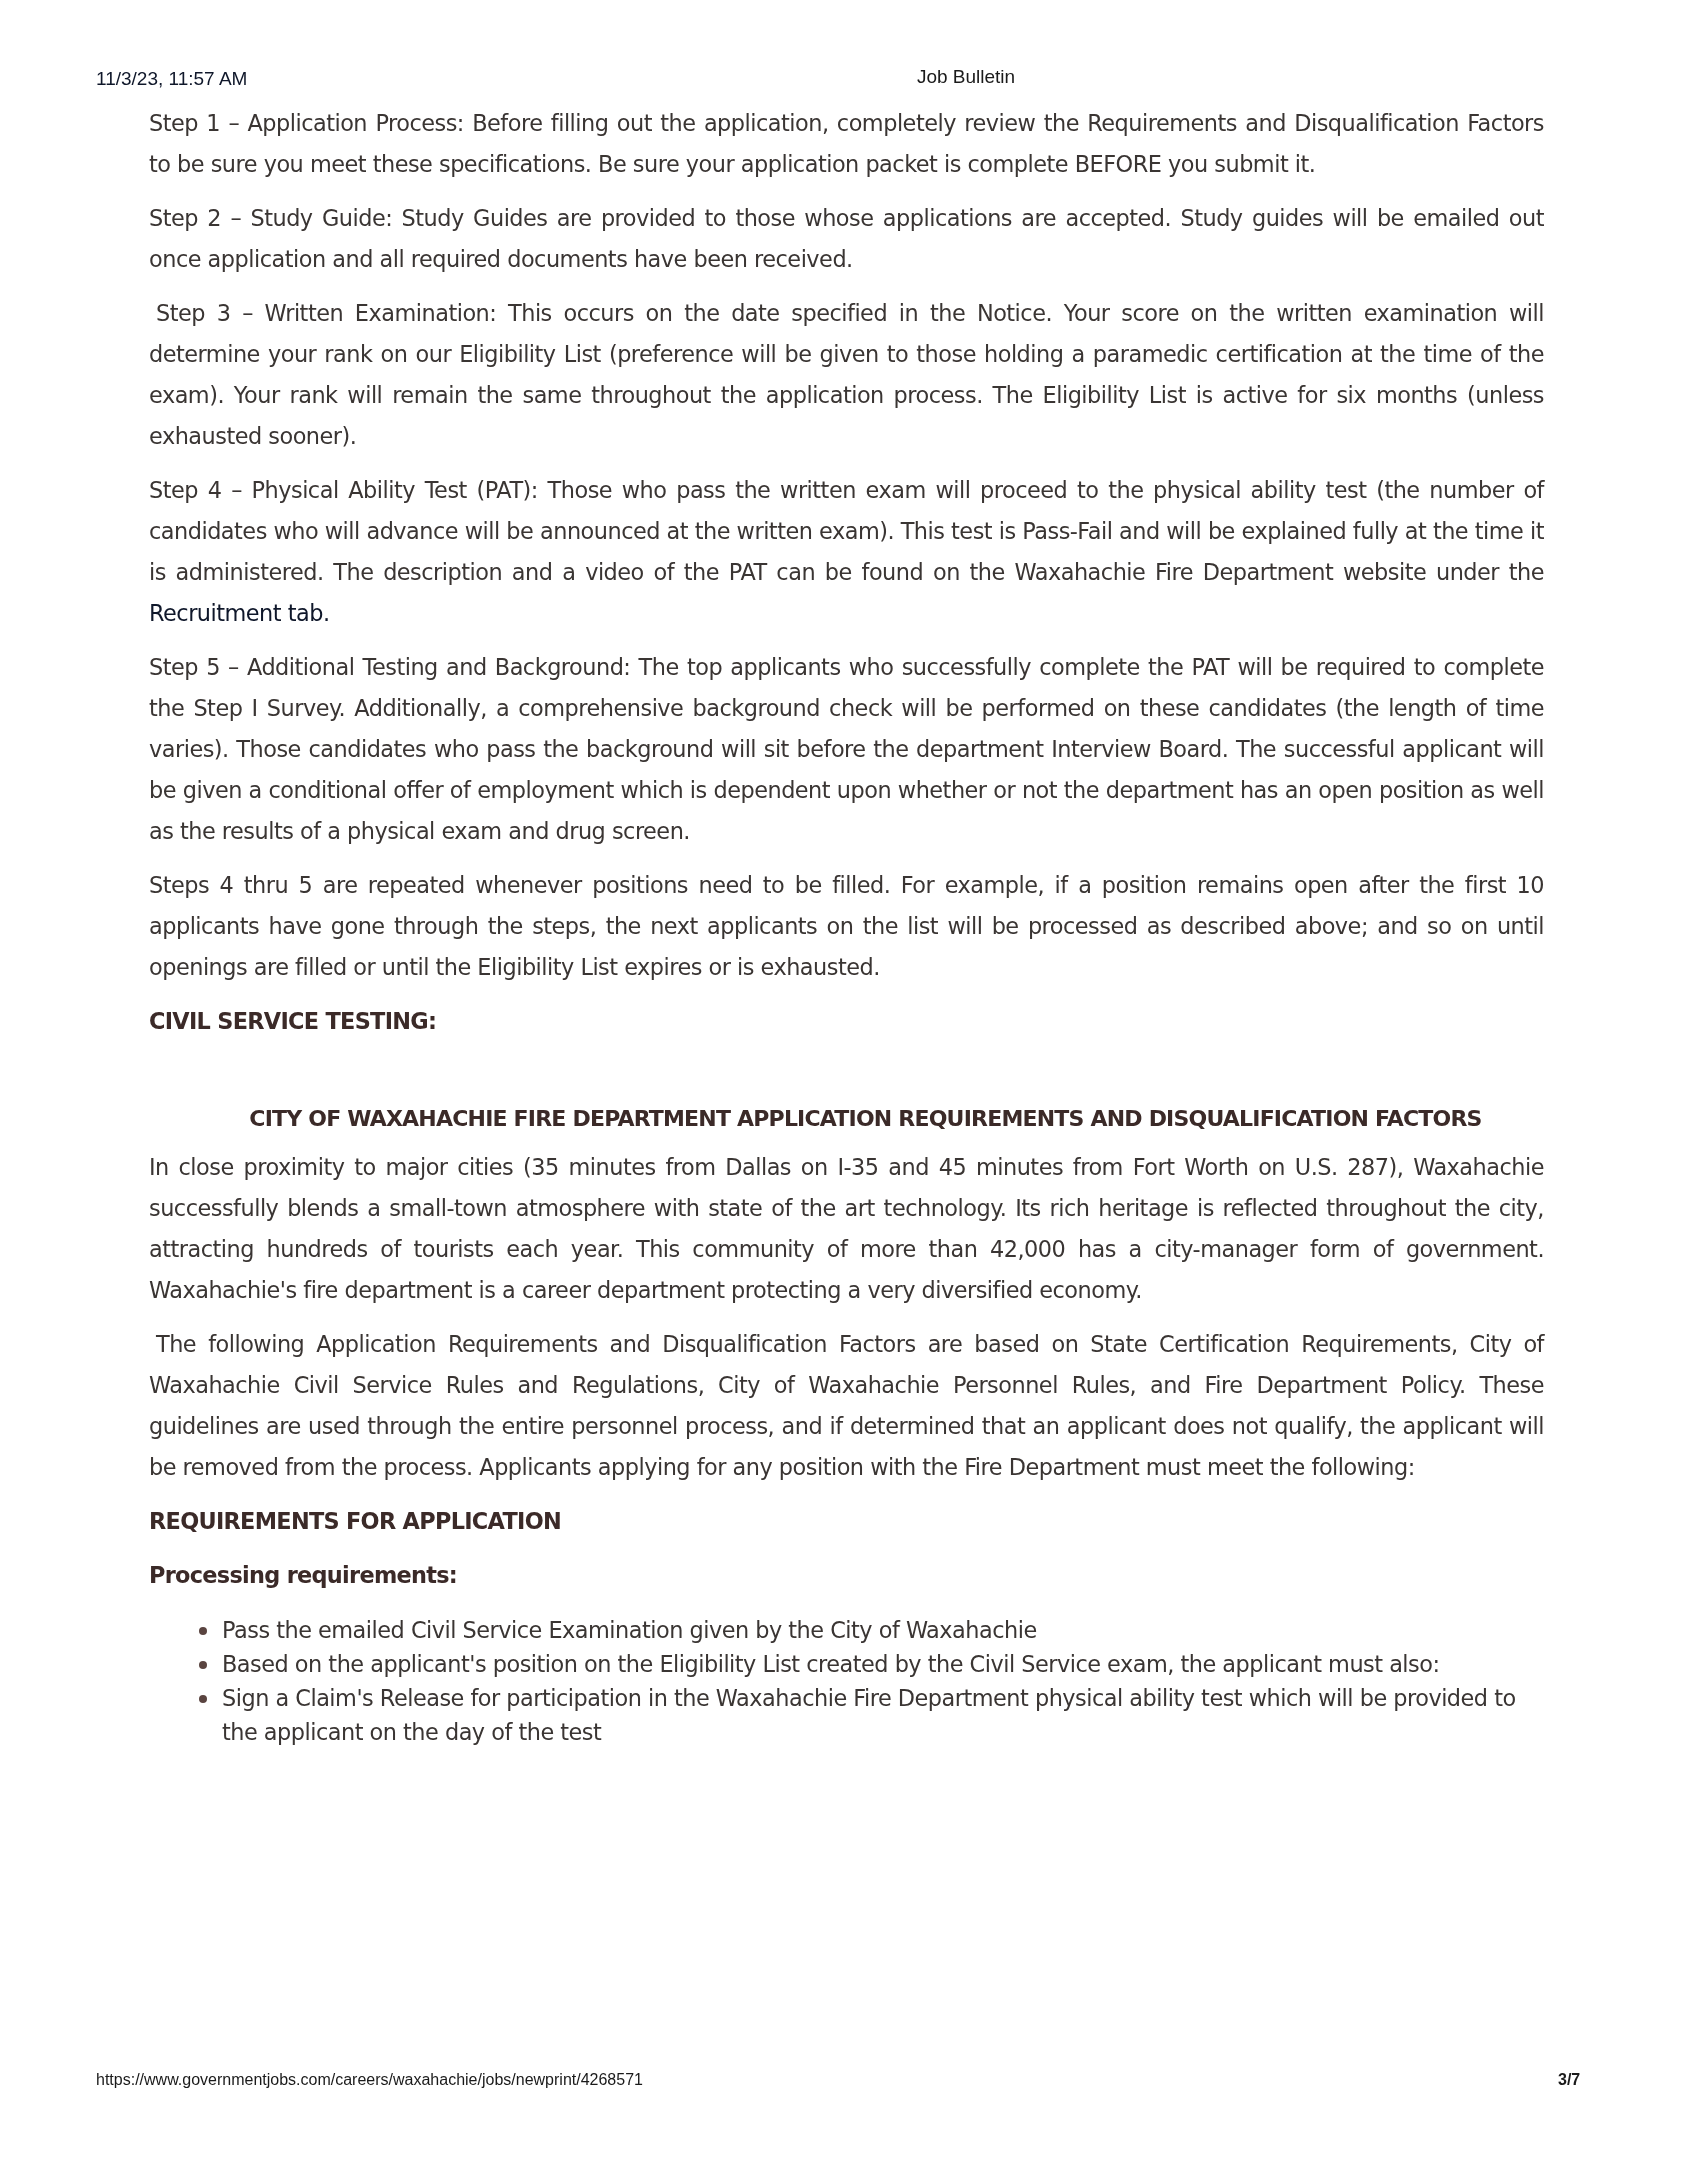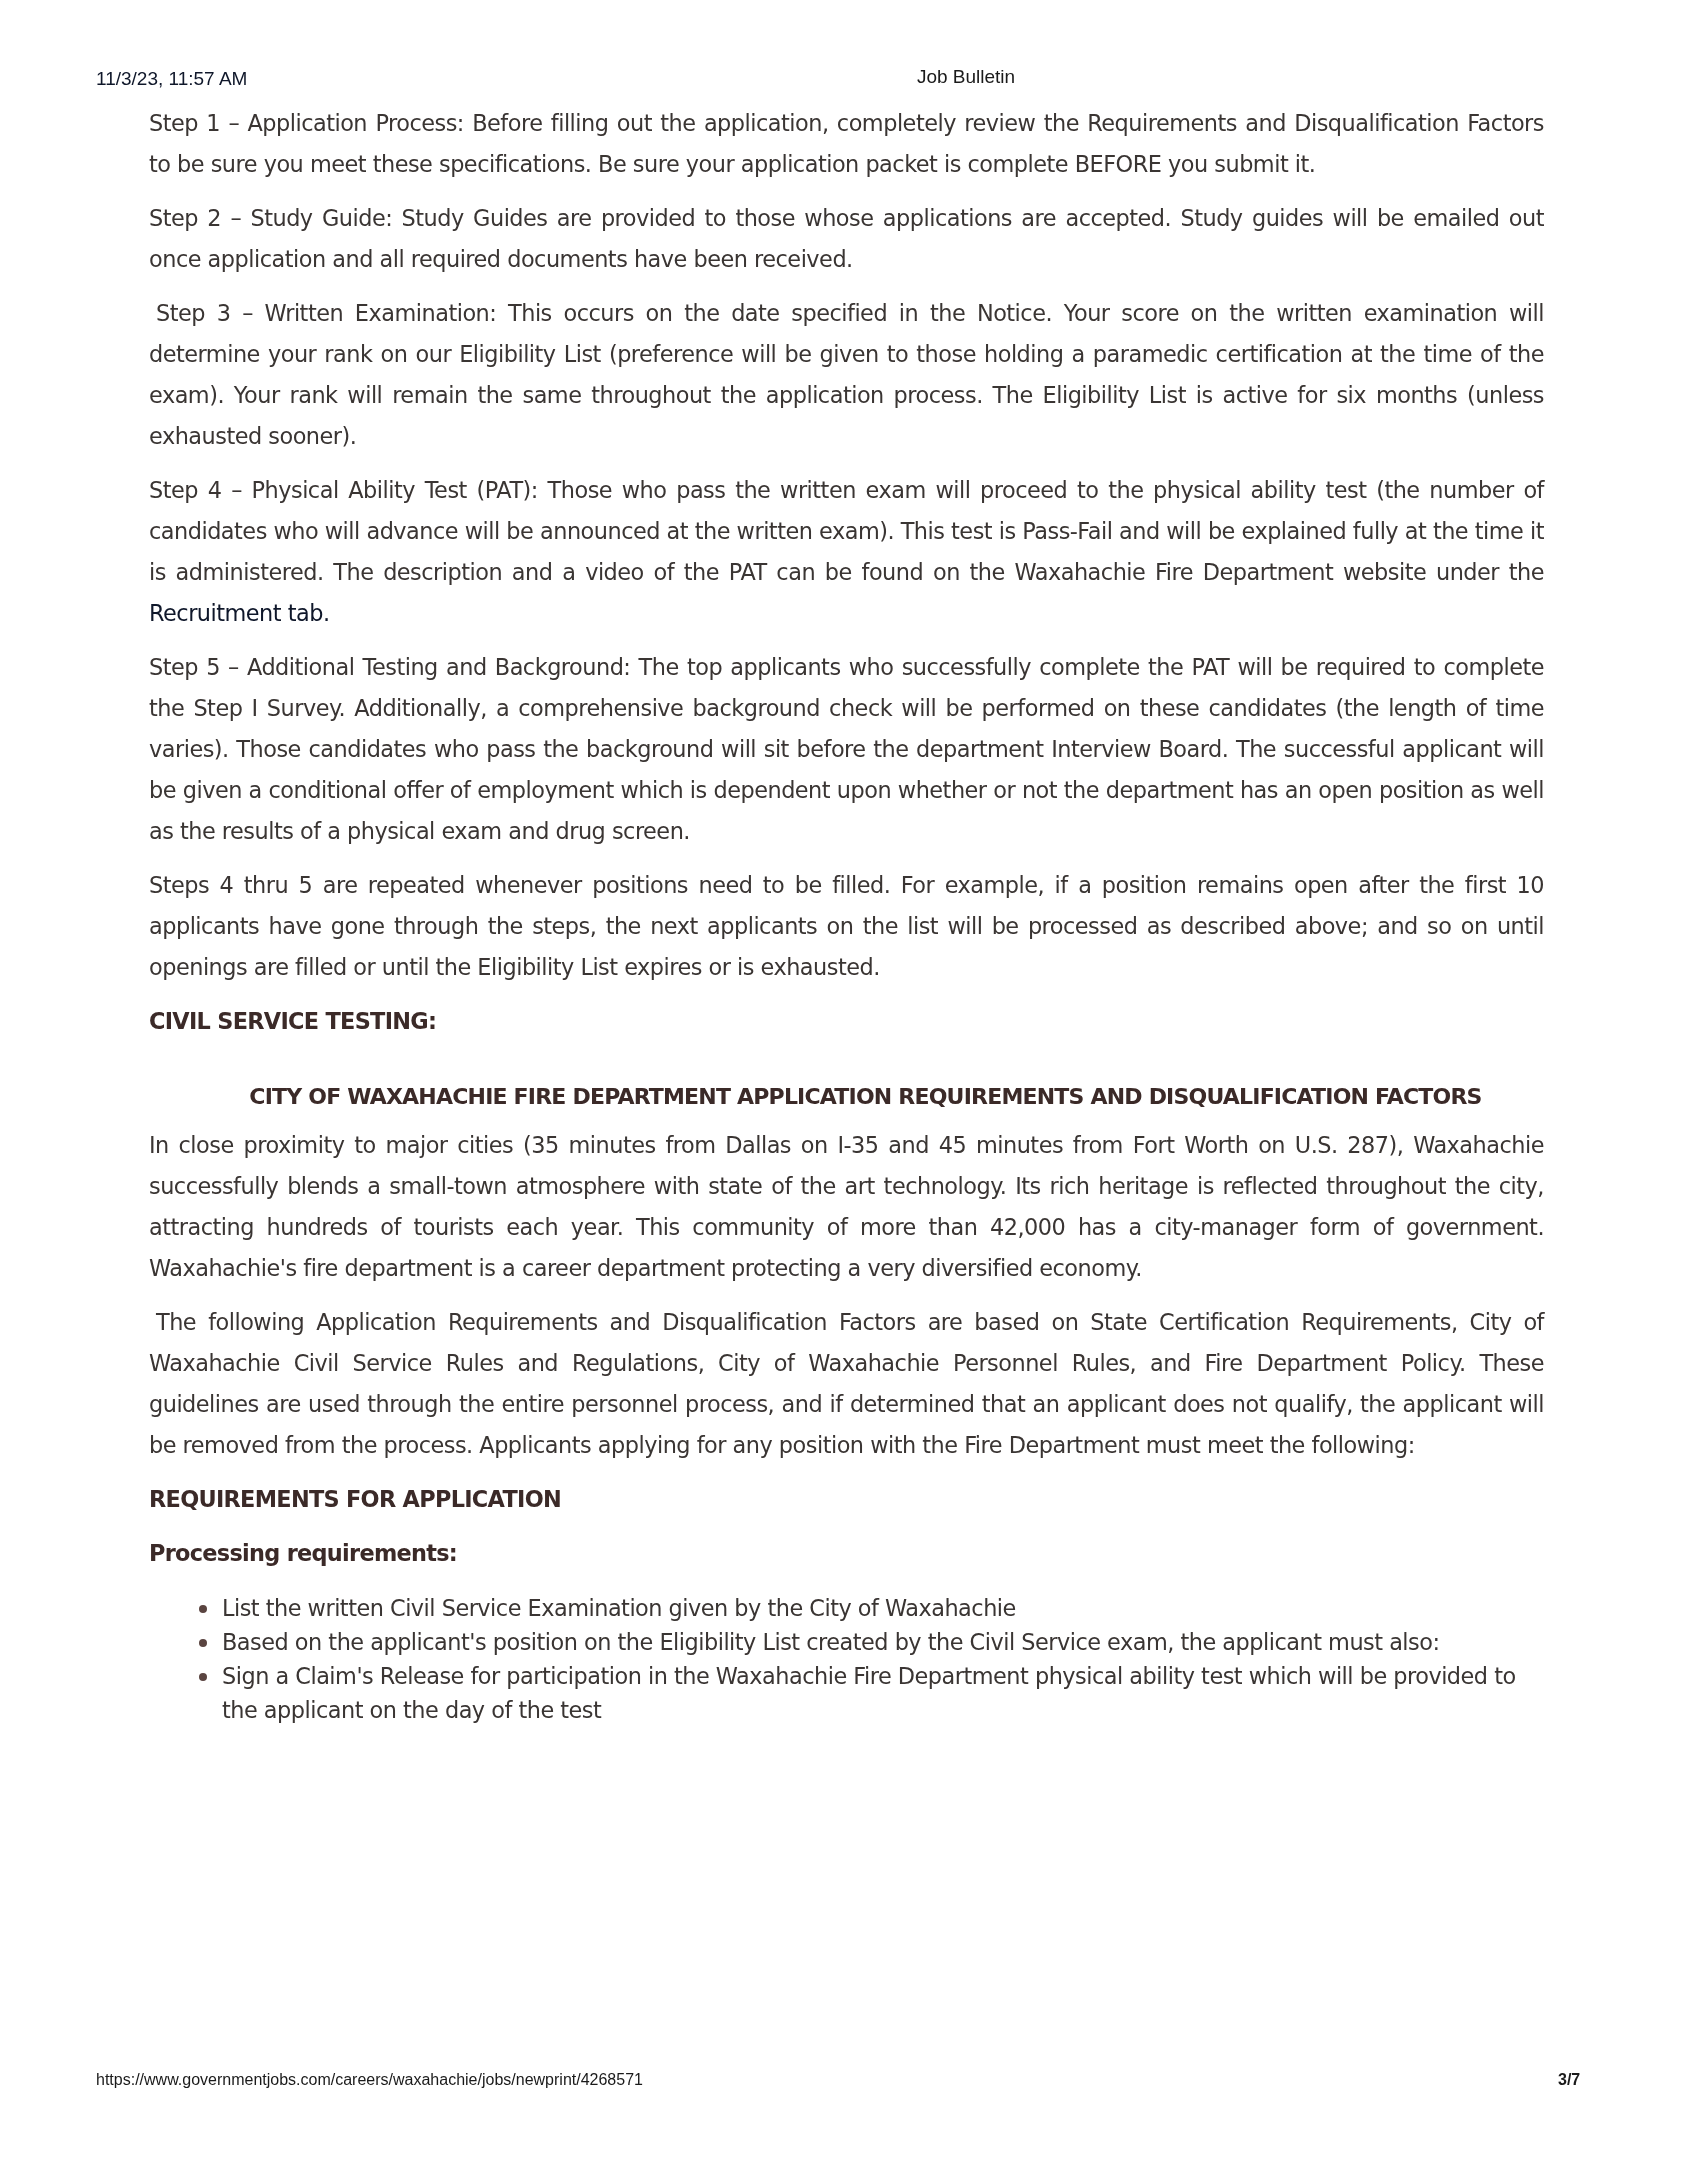--- a/index.html
+++ b/index.html
@@ -80,21 +80,21 @@
     .civil-label {
       font-weight: bold;
       color: #3b2a28;
       letter-spacing: -0.7px;
     }
     .civil-lines div {
       margin-bottom: 14px;
       line-height: 41px;
     }
     .section-heading {
-      margin-top: 34px;
+      margin-top: 56px;
       margin-bottom: 8px;
       text-align: center;
       font-weight: bold;
       color: #3b2a28;
       font-size: 22px;
       letter-spacing: -0.8px;
       padding-left: 38px;
     }
     .sub-heading {
       font-weight: bold;
@@ -139,21 +139,21 @@
   <div class="civil">
     <div class="civil-label">CIVIL SERVICE TESTING:</div>
   </div>
 
   <div class="section-heading">CITY OF WAXAHACHIE FIRE DEPARTMENT APPLICATION REQUIREMENTS AND DISQUALIFICATION FACTORS</div>
   <p>In close proximity to major cities (35 minutes from Dallas on I-35 and 45 minutes from Fort Worth on U.S. 287), Waxahachie successfully blends a small-town atmosphere with state of the art technology.  Its rich heritage is reflected throughout the city, attracting hundreds of tourists each year.  This community of more than 42,000 has a city-manager form of government.  Waxahachie's fire department is a career department protecting a very diversified economy.</p>
   <p class="indent1">The following Application Requirements and Disqualification Factors are based on State Certification Requirements, City of Waxahachie Civil Service Rules and Regulations, City of Waxahachie Personnel Rules, and Fire Department Policy.  These guidelines are used through the entire personnel process, and if determined that an applicant does not qualify, the applicant will be removed from the process.   Applicants applying for any position with the Fire Department must meet the following:</p>
   <div class="sub-heading">REQUIREMENTS FOR APPLICATION</div>
   <div class="sub-heading" style="margin-bottom:17px;">Processing requirements:</div>
   <ul class="bullets">
-    <li><span class="dot"></span><span>List the written Civil Service Examination given by the City of Waxahachie</span></li>
+    <li><span class="dot"></span><span>Pass the emailed Civil Service Examination given by the City of Waxahachie</span></li>
     <li><span class="dot"></span><span>Based on the applicant's position on the Eligibility List created by the Civil Service exam, the applicant must also:</span></li>
     <li><span class="dot"></span><span>Sign a Claim's Release for participation in the Waxahachie Fire Department physical ability test which will be provided to the applicant on the day of the test</span></li>
   </ul>
 </div>
 
 <div class="print-footer-url">https://www.governmentjobs.com/careers/waxahachie/jobs/newprint/4268571</div>
 <div class="print-footer-page">3/7</div>
 
 
 </body></html>

